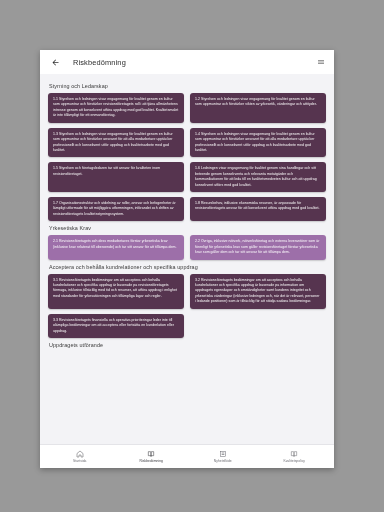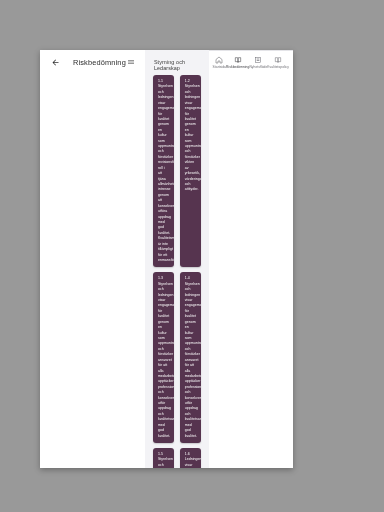--- a/index.html
+++ b/index.html
@@ -5,24 +5,24 @@
   * { box-sizing: border-box; margin: 0; padding: 0; }
   html, body {
     width: 384px; height: 512px;
     background: #999999;
     font-family: "Liberation Sans", sans-serif;
     overflow: hidden;
   }
   .device-frame {
     position: absolute;
     left: 40px; top: 50px;
-    width: 253px; height: 418px;
+    width: 294px; height: 418px;
     background: #ffffff;
     box-shadow: 0 2px 6px rgba(0,0,0,0.30);
-    display: flex; flex-direction: row;
+    display: flex; flex-direction: column;
     overflow: hidden;
     justify-content: flex-end;
   }
   .appbar {
     height: 24px; min-height: 24px;
     background: #ffffff;
     display: flex; align-items: center;
     padding: 0 8px;
     position: relative;
     z-index: 3;

